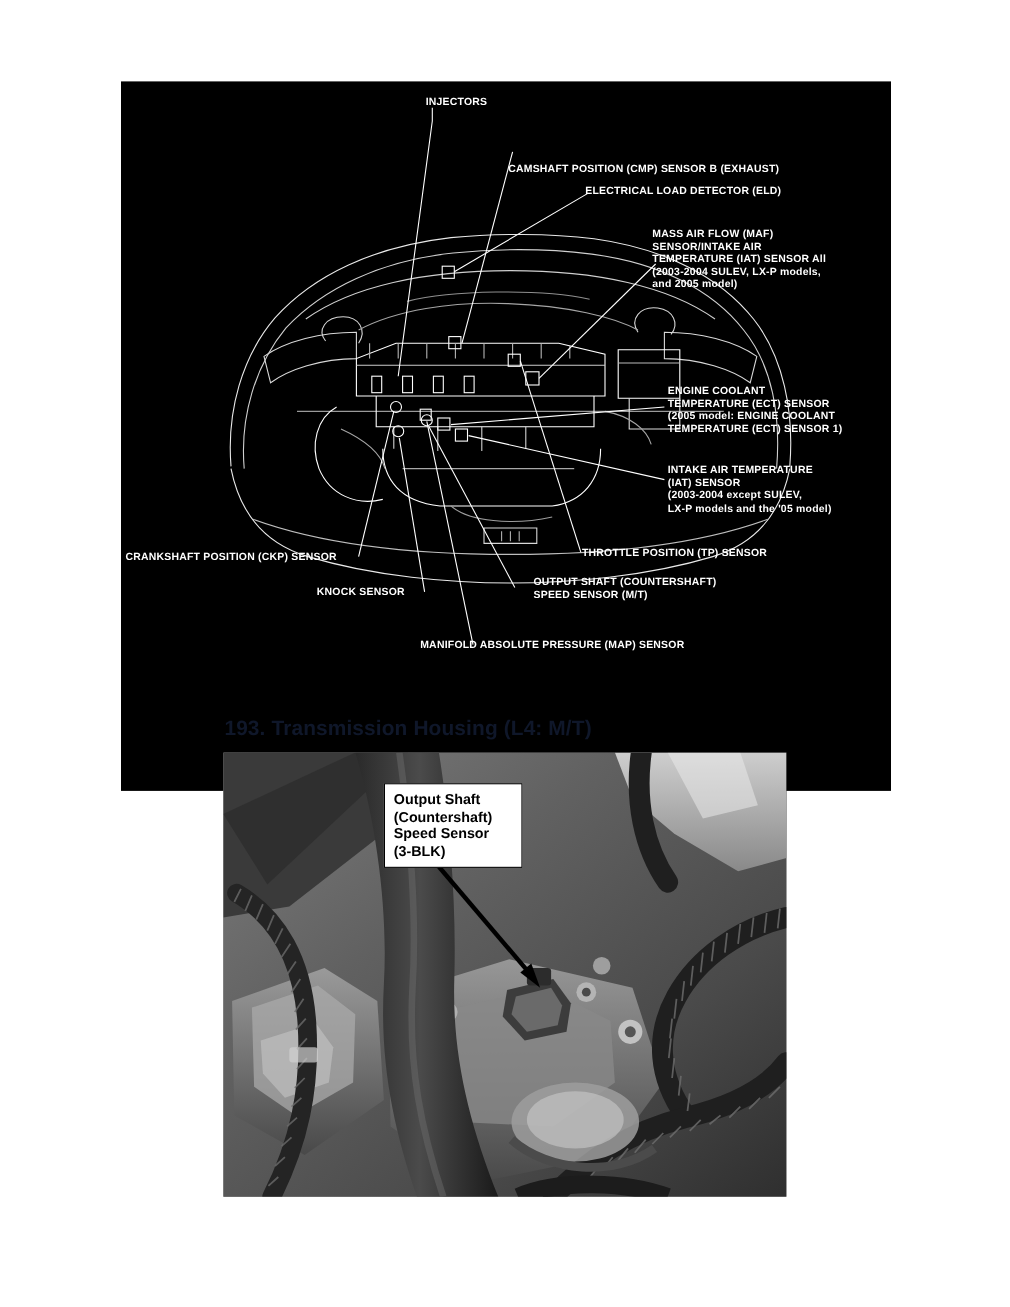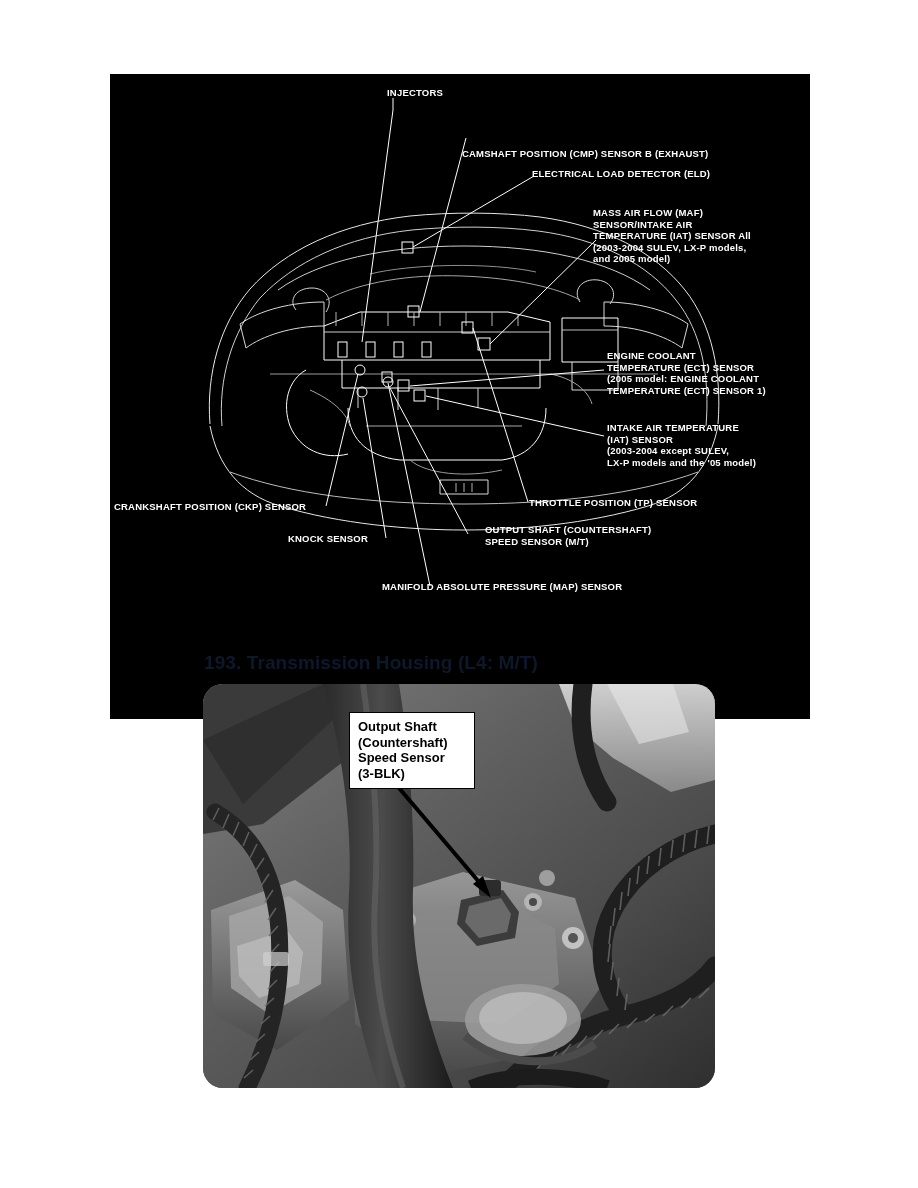--- a/index.html
+++ b/index.html
@@ -54,21 +54,20 @@
 
   
   #photo-figure {
     position: absolute;
     left: 203px;
     top: 684px;
     width: 512px;
     height: 404px;
     overflow: hidden;
     background: #5c5c5c;
-    border-radius: 20px;
   }
   #photo-figure svg { position: absolute; left: 0; top: 0; }
 
   .callout-box {
     position: absolute;
     left: 146px;
     top: 28px;
     width: 126px;
     padding: 6px 8px 7px 8px;
     background: #ffffff;

